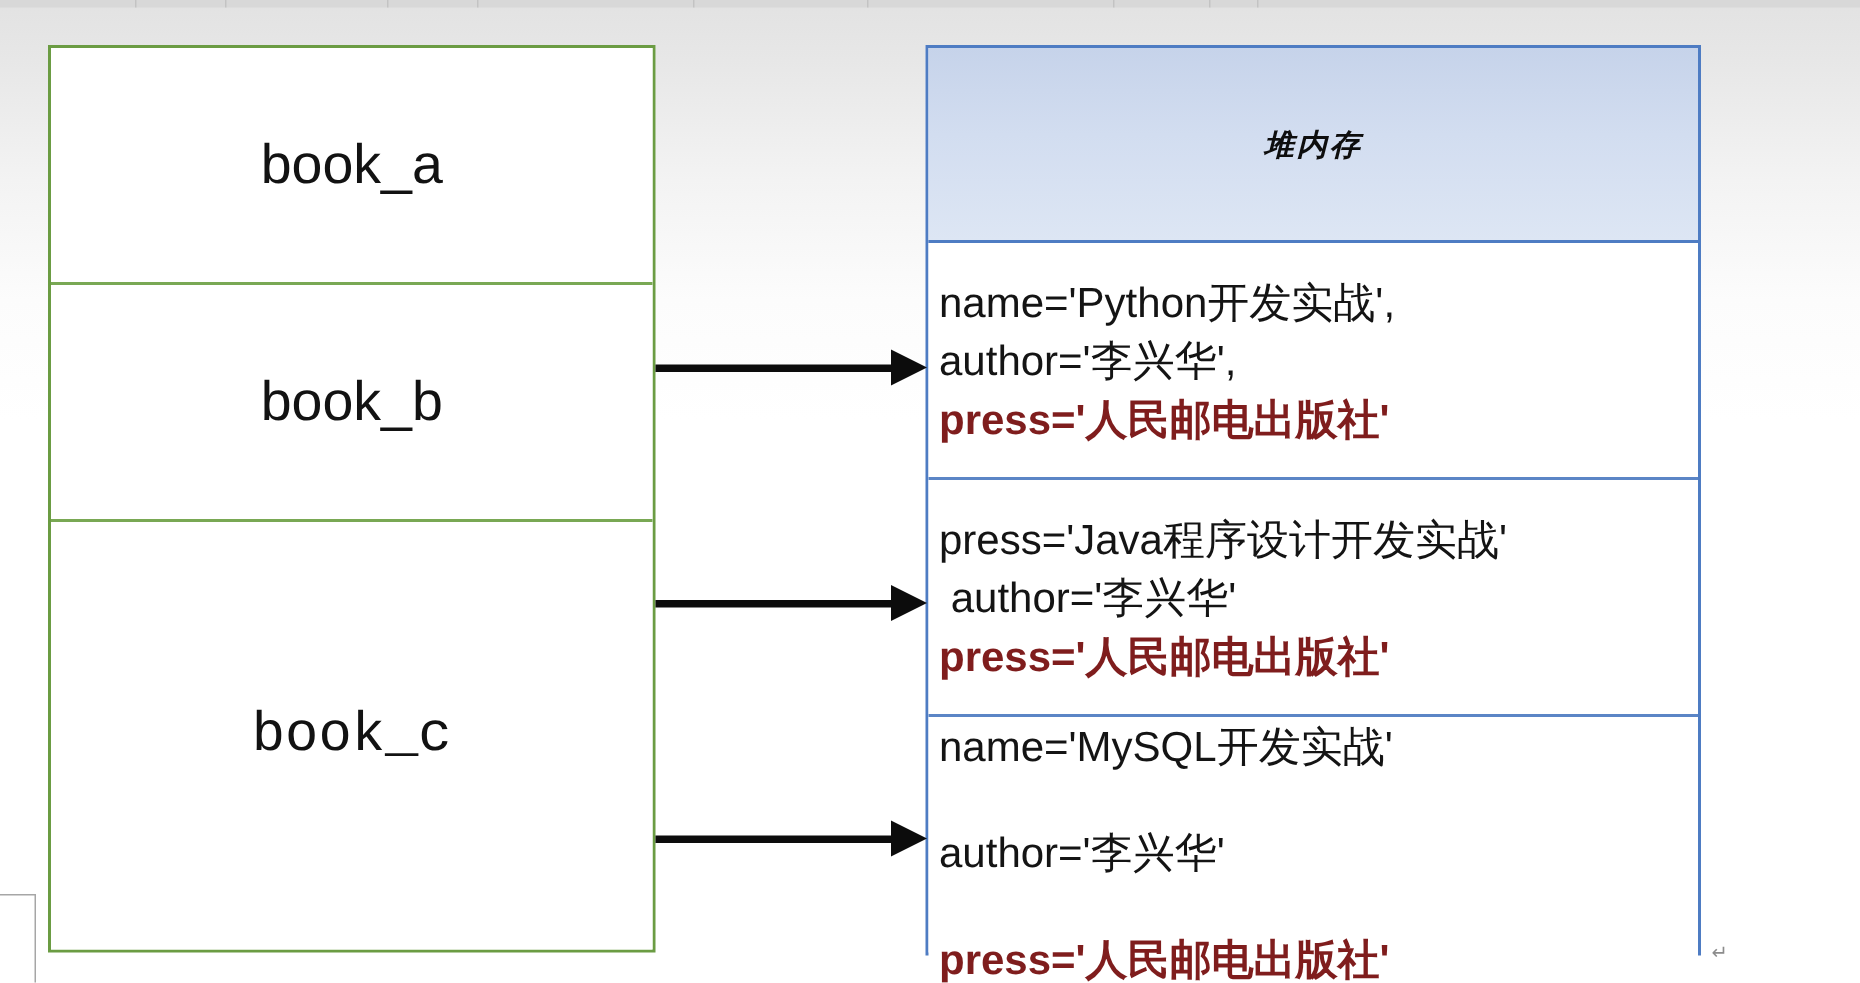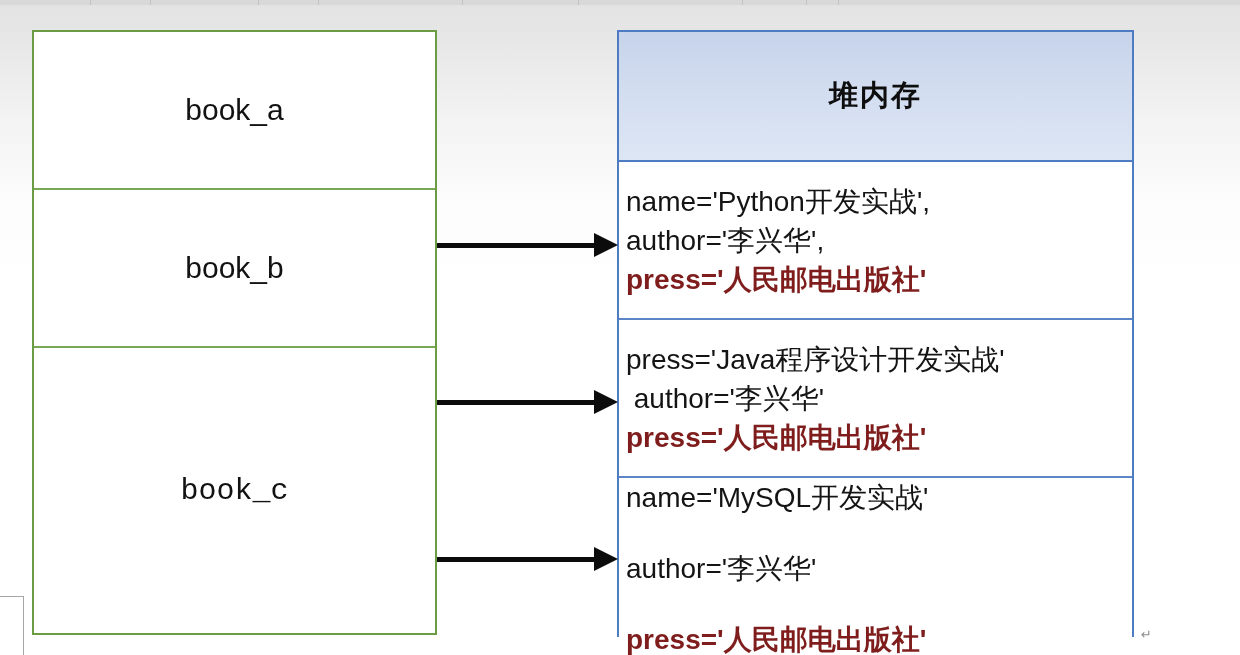--- a/index.html
+++ b/index.html
@@ -25,36 +25,36 @@
   .stack-header{
     height:130px;flex:0 0 130px;box-sizing:border-box;
     border-bottom:2px solid #6b9c43;
     background:linear-gradient(180deg,#d2dfc5 0%,#dde8d2 45%,#e4edda 100%);
     display:flex;align-items:center;justify-content:center;
     font-size:29px;font-weight:bold;color:#0e0e0e;letter-spacing:2px;
   }
   .stack-row{
     flex:0 0 158px;box-sizing:border-box;border-bottom:2px solid #79a854;
     display:flex;align-items:center;justify-content:center;
-    font-size:30px;color:#121212;background:#ffffff;
+    font-size:37px;color:#121212;background:#ffffff;
   }
   .stack-row:last-child{flex:1 1 auto;border-bottom:none;font-family:Liberation Mono, monospace;}
 
   
   .heap-table{
     position:absolute;left:617px;top:30px;width:517px;height:607px;
     box-sizing:border-box;border:2px solid #4e7cc3;background:#ffffff;
     display:flex;flex-direction:column;
   }
   .heap-header{
     height:130px;flex:0 0 130px;box-sizing:border-box;
     border-bottom:2px solid #4e7cc3;
     background:linear-gradient(180deg,#c6d3ea 0%,#d2ddf0 45%,#dde6f4 100%);
     display:flex;align-items:center;justify-content:center;
-    font-size:29px;font-weight:bold;color:#0e0e0e;letter-spacing:2px;
+    font-size:20px;font-weight:bold;color:#0e0e0e;letter-spacing:2px;font-style:italic;
   }
   .heap-row{
     flex:0 0 158px;box-sizing:border-box;border-bottom:2px solid #5b85c6;
     display:flex;flex-direction:column;justify-content:center;
     padding-left:7px;background:#ffffff;
   }
   .heap-row:last-child{flex:1 1 auto;border-bottom:none;gap:32px;}
   .heap-line{
     font-size:28px;line-height:39px;color:#141414;white-space:pre-wrap;
   }

